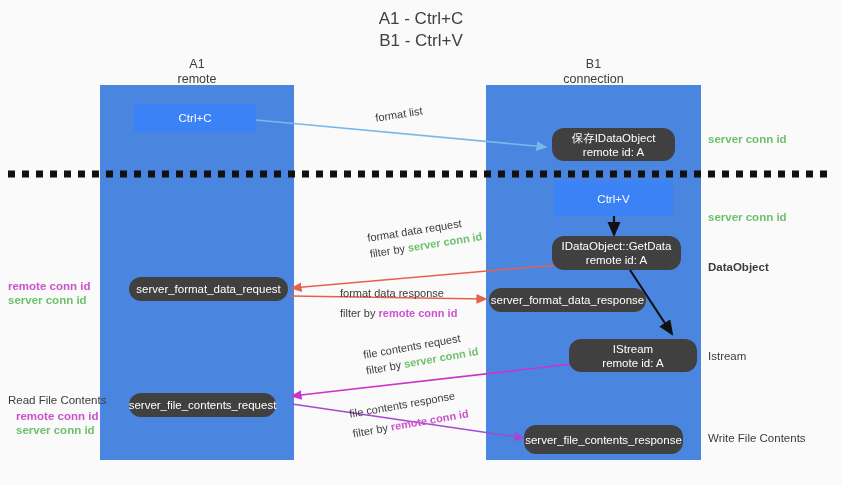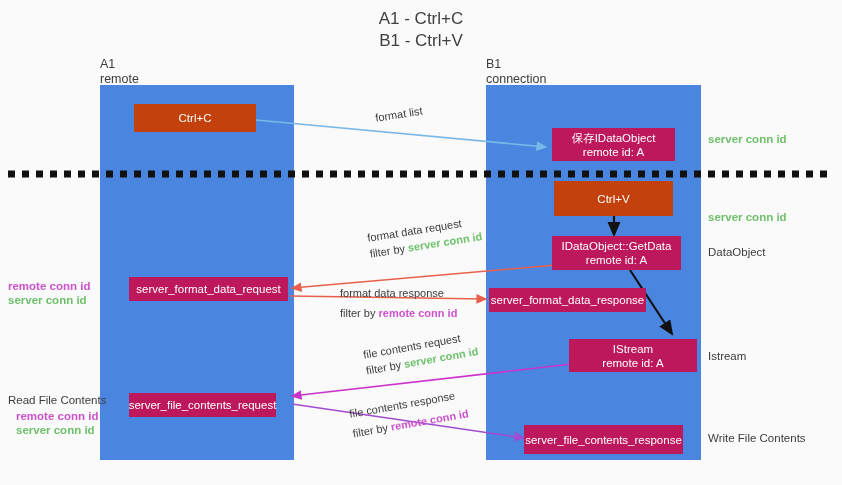--- a/index.html
+++ b/index.html
@@ -14,32 +14,32 @@
   svg.layer{position:absolute;left:0;top:0;width:842px;height:485px;pointer-events:none;}
 
   .lane{position:absolute;background:#4a86e0;}
 
   .title{
     position:absolute;left:0;top:8px;width:842px;text-align:center;
     font-size:17px;color:#404040;line-height:22px;white-space:pre-line;
   }
 
   .lane-head{
-    position:absolute;font-size:12.5px;color:#3c3c3c;
+    position:absolute;text-align:center;font-size:12.5px;color:#3c3c3c;
     line-height:15px;white-space:pre-line;
   }
 
   .box{
     position:absolute;box-sizing:border-box;
     display:flex;align-items:center;justify-content:center;
     text-align:center;color:#ffffff;font-size:11.5px;line-height:14px;
     white-space:pre-line;
   }
-  .box.green{background:#c2410c;}
-  .box.orange{background:#be185d;}
+  .box.green{background:#3b82f6;}
+  .box.orange{background:#404040;border-radius:12px;}
 
   .side-label{
     position:absolute;font-size:11.5px;line-height:14px;color:#3c3c3c;
     white-space:pre-line;
   }
   .side-label.green{color:#6ec06a;font-weight:bold;}
 
   .edge-label{
     position:absolute;font-size:11px;color:#3c3c3c;line-height:16px;
     white-space:nowrap;
@@ -121,21 +121,21 @@
   <div class="box orange" style="left:489px;top:288px;width:157px;height:24px;">server_format_data_response</div>
 
   <div class="box orange" style="left:129px;top:277px;width:159px;height:24px;">server_format_data_request</div>
 
   <div class="box orange" style="left:129px;top:393px;width:147px;height:24px;">server_file_contents_request</div>
 
   <div class="box orange" style="left:524px;top:425px;width:159px;height:29px;">server_file_contents_response</div>
 
   <div class="side-label green" style="left:708px;top:132px;">server conn id</div>
   <div class="side-label green" style="left:708px;top:210px;">server conn id</div>
-  <div class="side-label" style="left:708px;top:245px;">DataObject</div>
+  <div class="side-label" style="left:708px;top:260px;font-weight:bold;">DataObject</div>
   <div class="side-label" style="left:708px;top:349px;">Istream</div>
   <div class="side-label" style="left:708px;top:431px;">Write File Contents</div>
 
   <div class="stack" style="left:8px;top:279px;">
     <div class="m">remote conn id</div>
     <div class="g">server conn id</div>
   </div>
 
   <div class="side-label" style="left:8px;top:393px;">Read File Contents</div>
 

